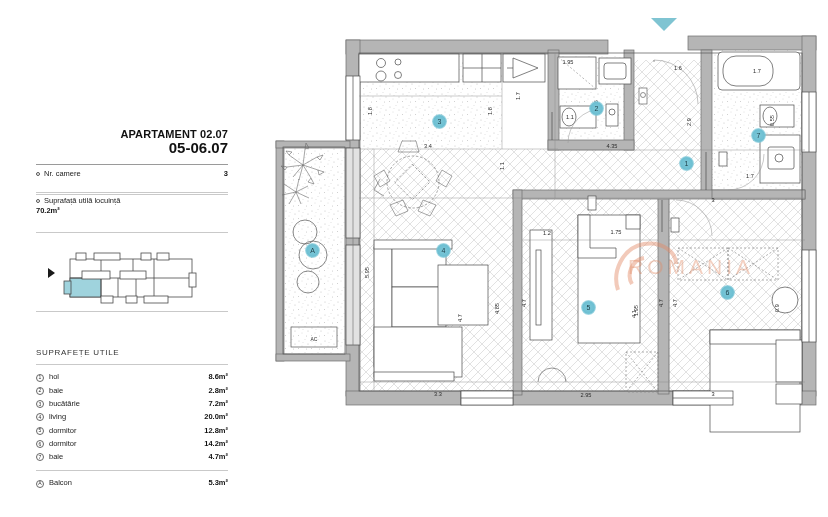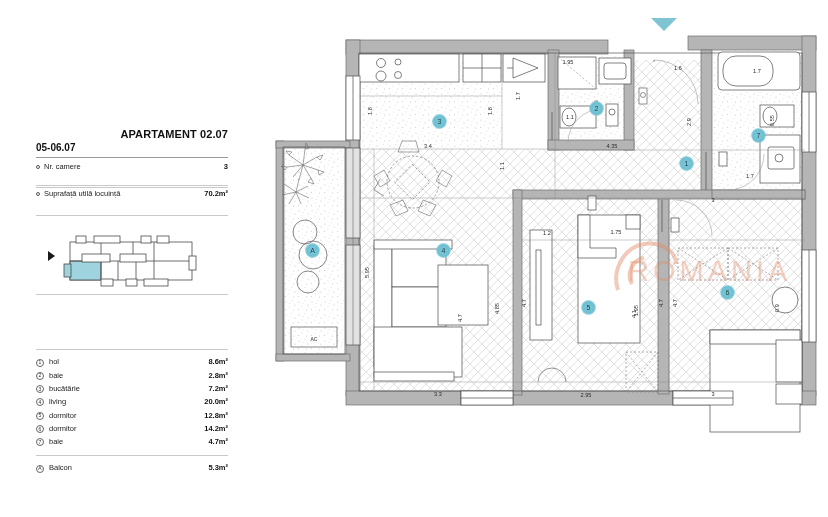--- a/index.html
+++ b/index.html
@@ -25,26 +25,26 @@
   }
   .apt-title {
     text-align: right;
     font-size: 11px;
     font-weight: bold;
     color: #111;
     letter-spacing: 0.1px;
     line-height: 13px;
   }
   .apt-subtitle {
-    text-align: left;
-    font-size: 10px;
+    text-align: right;
+    font-size: 15px;
     font-weight: bold;
     color: #111;
     line-height: 13px;
-    margin-bottom: 3px;
+    margin-bottom: 10px;
   }
   .spec-row {
     display: flex;
     align-items: baseline;
     justify-content: space-between;
     font-size: 7.5px;
     color: #222;
     padding: 3px 0 12px 0;
     line-height: 10px;
   }
@@ -116,21 +116,21 @@
     position: absolute;
     left: 258px; top: 0px;
     width: 570px; height: 517px;
   }
   #plan-svg { display: block; }
 
   
   #watermark {
     position: absolute;
     left: 370px; top: 255px;
-    font-size: 29px;
+    font-size: 21px;
     letter-spacing: 4px;
     color: rgba(226,138,101,0.40);
     font-family: "Liberation Sans", sans-serif;
     pointer-events: none;
     user-select: none;
   }
   #watermark-swirl {
     position: absolute;
     left: 352px; top: 232px;
     pointer-events: none;
@@ -175,21 +175,21 @@
       </span>
       <span class="spec-val">3</span>
     </div>
 
     <div class="hr-line"></div>
 
 
     <div class="hr-line"></div>
 
 
-    <div class="spec-row" style="padding-top:0;">
+    <div class="spec-row" style="padding-top:0;flex-direction:column;">
       <span class="spec-left">
         <span class="bullet-ring"></span>
         <span>Suprafață utilă locuință</span>
       </span>
       <span class="spec-val">70.2m²</span>
     </div>
 
     <div class="hr-line" style="margin-top:4px;"></div>
 
     <div id="keyplan-wrap">
@@ -218,20 +218,21 @@
           <rect x="86" y="45" width="24" height="7"></rect>
           <rect x="131" y="22" width="7" height="14"></rect>
         </g>
       </svg>
     </div>
 
     <div class="hr-line" style="margin-top:4px;"></div>
   </div>
 
   <div id="surfaces">
+    <div class="surf-title">SUPRAFEȚE UTILE</div>
     <div class="hr-line" style="margin-bottom:6px;"></div>
 
     <div class="surf-row">
       <span class="surf-left">
         <span class="num-circle">1</span>
         <span>hol</span>
       </span>
       <span class="surf-val">8.6m²</span>
     </div>
     <div class="surf-row">

